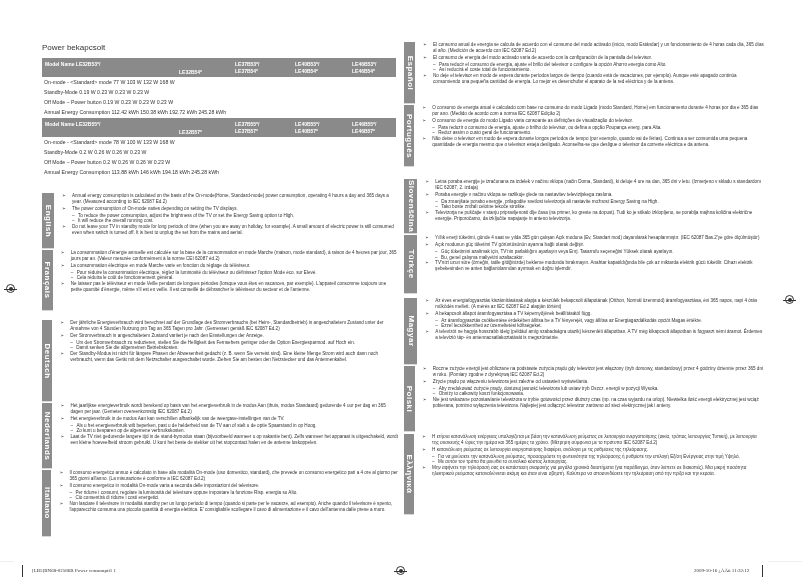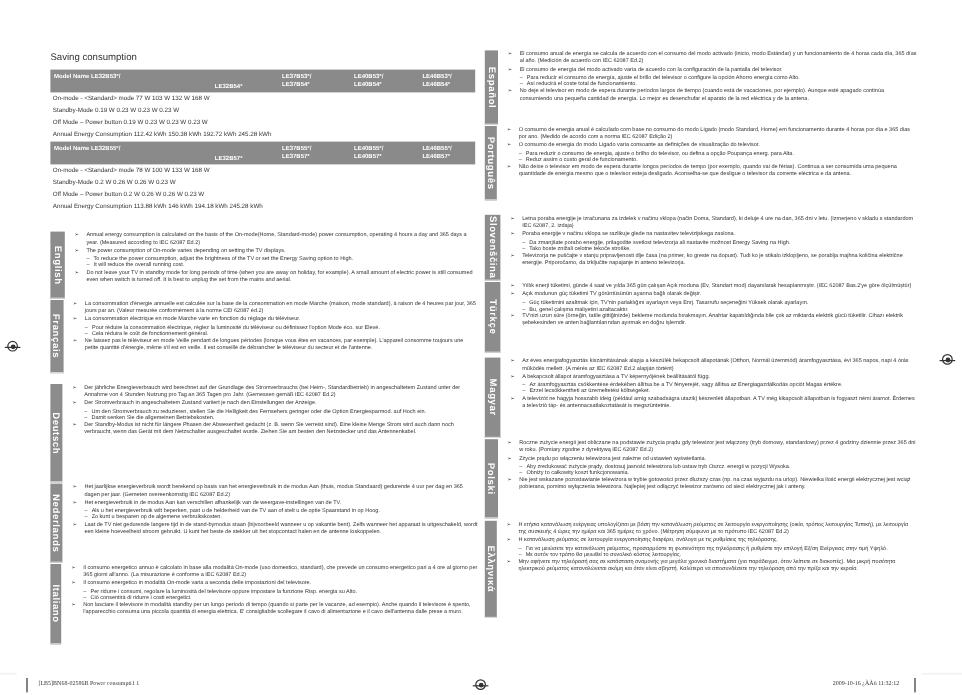--- a/index.html
+++ b/index.html
@@ -30,21 +30,21 @@
   .regmark::before { content: ""; position: absolute; left: 1.5px; top: 1.5px; width: 4px; height: 4px; border-radius: 50%; background: #333; }
   .regmark::after { content: ""; position: absolute; left: -3px; top: 3.5px; width: 13px; height: 1px; background: #333; }
 
   .footer-line { position: absolute; top: 561px; height: 1px; background: #eeeeee; }
   .footer-text { position: absolute; top: 568px; font-family: "Liberation Serif", serif; font-size: 5px; color: #333; }
   .footer-bar { position: absolute; top: 565px; width: 1px; height: 12px; background: #333; }
 </style>
 </head>
 <body>
 
-<div class="page-title">Saving consumption</div>
+<div class="page-title">Power bekapcsolt</div>
 
 <div class="spec-table" style="top:58px;">
   <div class="spec-head">
     <span class="c0">Model Name LE32B53*/</span>
     <span class="c1">LE32B54*</span>
     <span class="c2"><span>LE37B53*/</span><br><span>LE37B54*</span></span>
     <span class="c3"><span>LE40B53*/</span><br><span>LE40B54*</span></span>
     <span class="c4"><span>LE46B53*/</span><br><span>LE46B54*</span></span>
   </div>
   <div class="spec-row">On-mode - &lt;Standard&gt; mode 77 W 103 W 132 W 168 W</div>

